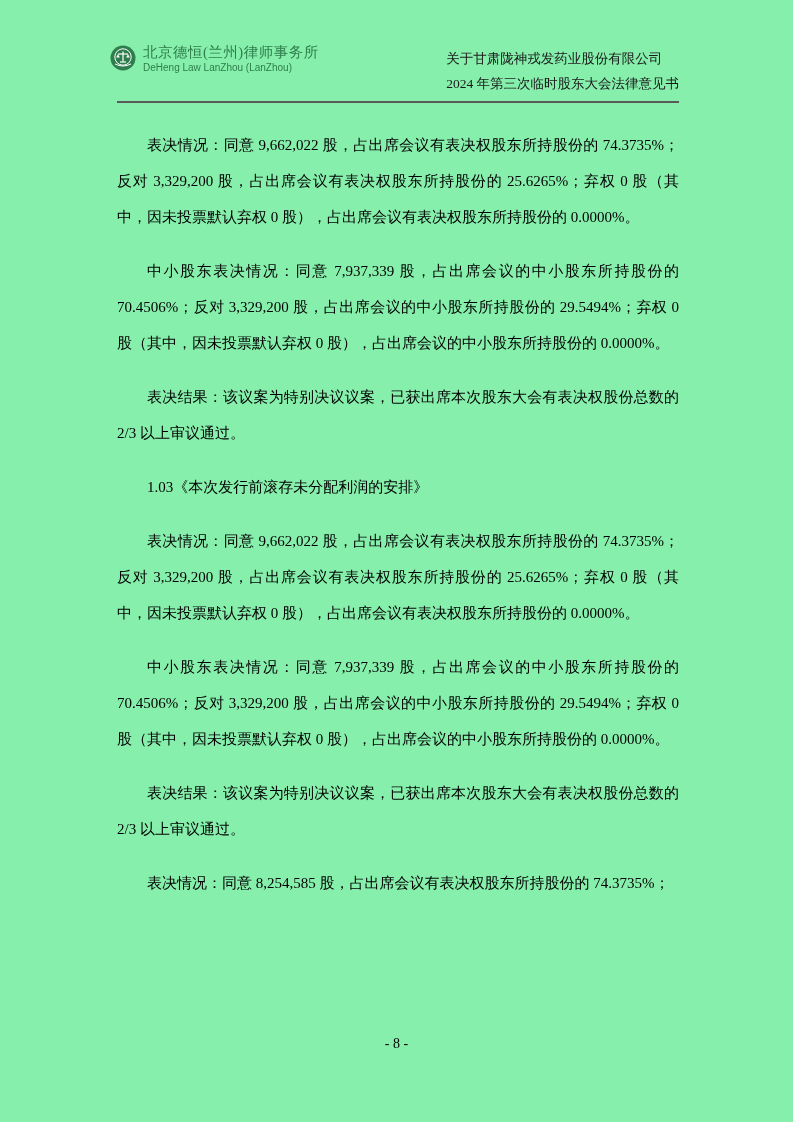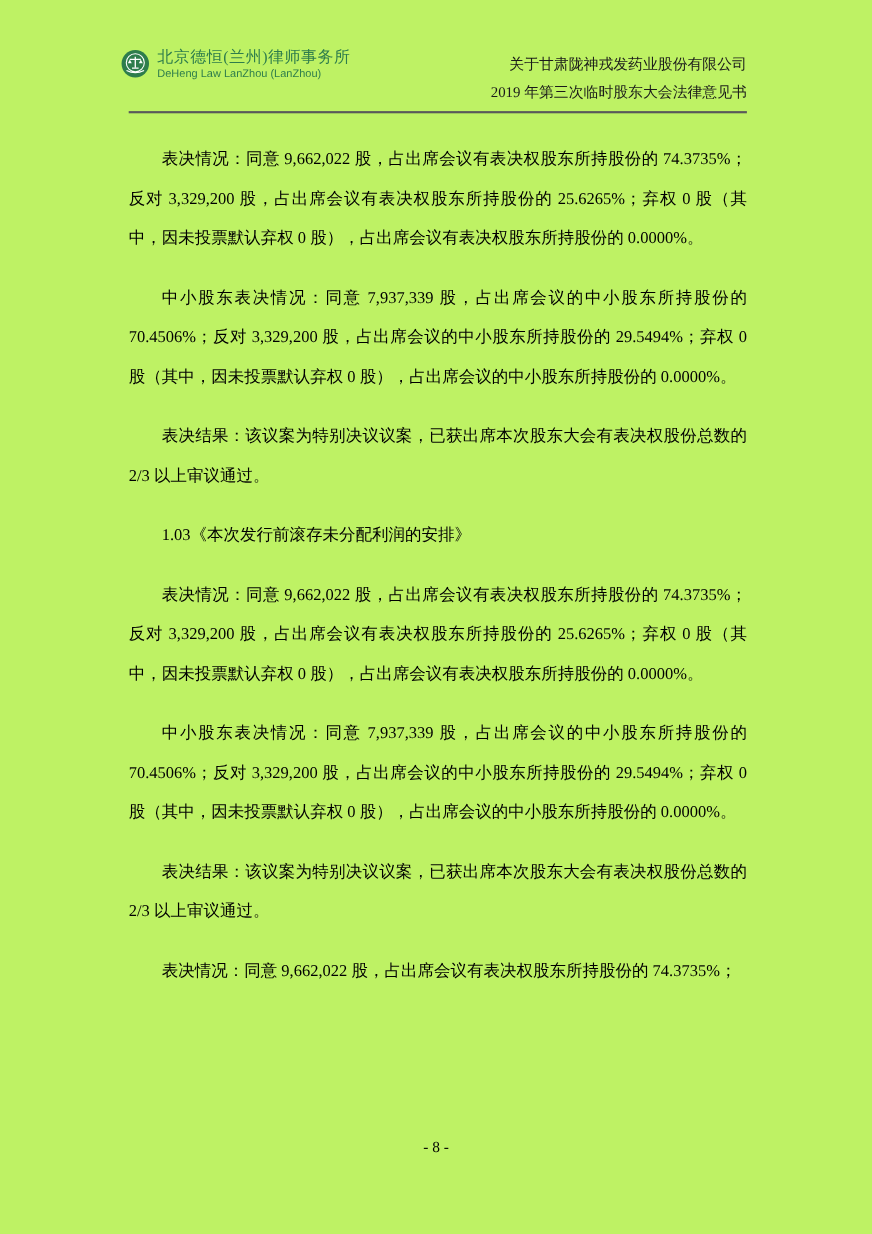--- a/index.html
+++ b/index.html
@@ -2,21 +2,21 @@
 <html><head>
 <meta charset="utf-8">
 <style>
   * { box-sizing: border-box; }
   html, body { margin: 0; padding: 0; background: #ffffff; }
   .page {
     position: relative;
     width: 793px;
     height: 1122px;
     margin: 0 auto;
-    background: #bef264;
+    background: #86efac;
     font-family: "Liberation Serif", "DejaVu Serif", serif;
     color: #000000;
     padding: 42px 114px 0 117px;
     overflow: hidden;
   }
   
   .header {
     display: flex;
     justify-content: space-between;
     align-items: flex-start;
@@ -38,21 +38,21 @@
     white-space: nowrap;
   }
   .brand-en {
     font-size: 10px;
     line-height: 13px;
     color: #2e7d4c;
     font-family: "Liberation Sans", "DejaVu Sans", sans-serif;
     white-space: nowrap;
   }
   .doc-title {
-    text-align: right;
+    text-align: left;
     font-size: 13.5px;
     line-height: 25px;
     color: #1a1a1a;
     white-space: nowrap;
     margin-top: 4px;
   }
   .header-rule {
     height: 0;
     border-top: 2.5px solid #5a5a5a;
     margin-top: 5px;
@@ -100,31 +100,31 @@
           <path d="M5 19 q8 4 16 0" stroke="#ffffff" stroke-width="1" fill="none"></path>
         </svg>
       </span>
       <span class="brand-names">
         <span class="brand-cn">北京德恒(兰州)律师事务所</span>
         <span class="brand-en">DeHeng Law LanZhou (LanZhou)</span>
       </span>
     </div>
     <div class="doc-title">
       <div>关于甘肃陇神戎发药业股份有限公司</div>
-      <div>2019 年第三次临时股东大会法律意见书</div>
+      <div>2024 年第三次临时股东大会法律意见书</div>
     </div>
   </div>
   <div class="header-rule"></div>
 
   <div class="doc-body">
     <p>表决情况：同意 9,662,022 股，占出席会议有表决权股东所持股份的 74.3735%；反对 3,329,200 股，占出席会议有表决权股东所持股份的 25.6265%；弃权 0 股（其中，因未投票默认弃权 0 股），占出席会议有表决权股东所持股份的 0.0000%。</p>
     <p>中小股东表决情况：同意 7,937,339 股，占出席会议的中小股东所持股份的 70.4506%；反对 3,329,200 股，占出席会议的中小股东所持股份的 29.5494%；弃权 0 股（其中，因未投票默认弃权 0 股），占出席会议的中小股东所持股份的 0.0000%。</p>
     <p>表决结果：该议案为特别决议议案，已获出席本次股东大会有表决权股份总数的 2/3 以上审议通过。</p>
     <p class="heading">1.03《本次发行前滚存未分配利润的安排》</p>
     <p>表决情况：同意 9,662,022 股，占出席会议有表决权股东所持股份的 74.3735%；反对 3,329,200 股，占出席会议有表决权股东所持股份的 25.6265%；弃权 0 股（其中，因未投票默认弃权 0 股），占出席会议有表决权股东所持股份的 0.0000%。</p>
     <p>中小股东表决情况：同意 7,937,339 股，占出席会议的中小股东所持股份的 70.4506%；反对 3,329,200 股，占出席会议的中小股东所持股份的 29.5494%；弃权 0 股（其中，因未投票默认弃权 0 股），占出席会议的中小股东所持股份的 0.0000%。</p>
     <p>表决结果：该议案为特别决议议案，已获出席本次股东大会有表决权股份总数的 2/3 以上审议通过。</p>
-    <p>表决情况：同意 9,662,022 股，占出席会议有表决权股东所持股份的 74.3735%；</p>
+    <p>表决情况：同意 8,254,585 股，占出席会议有表决权股东所持股份的 74.3735%；</p>
   </div>
 
   <div class="footer">- 8 -</div>
 
 </div>
 
 </body></html>

